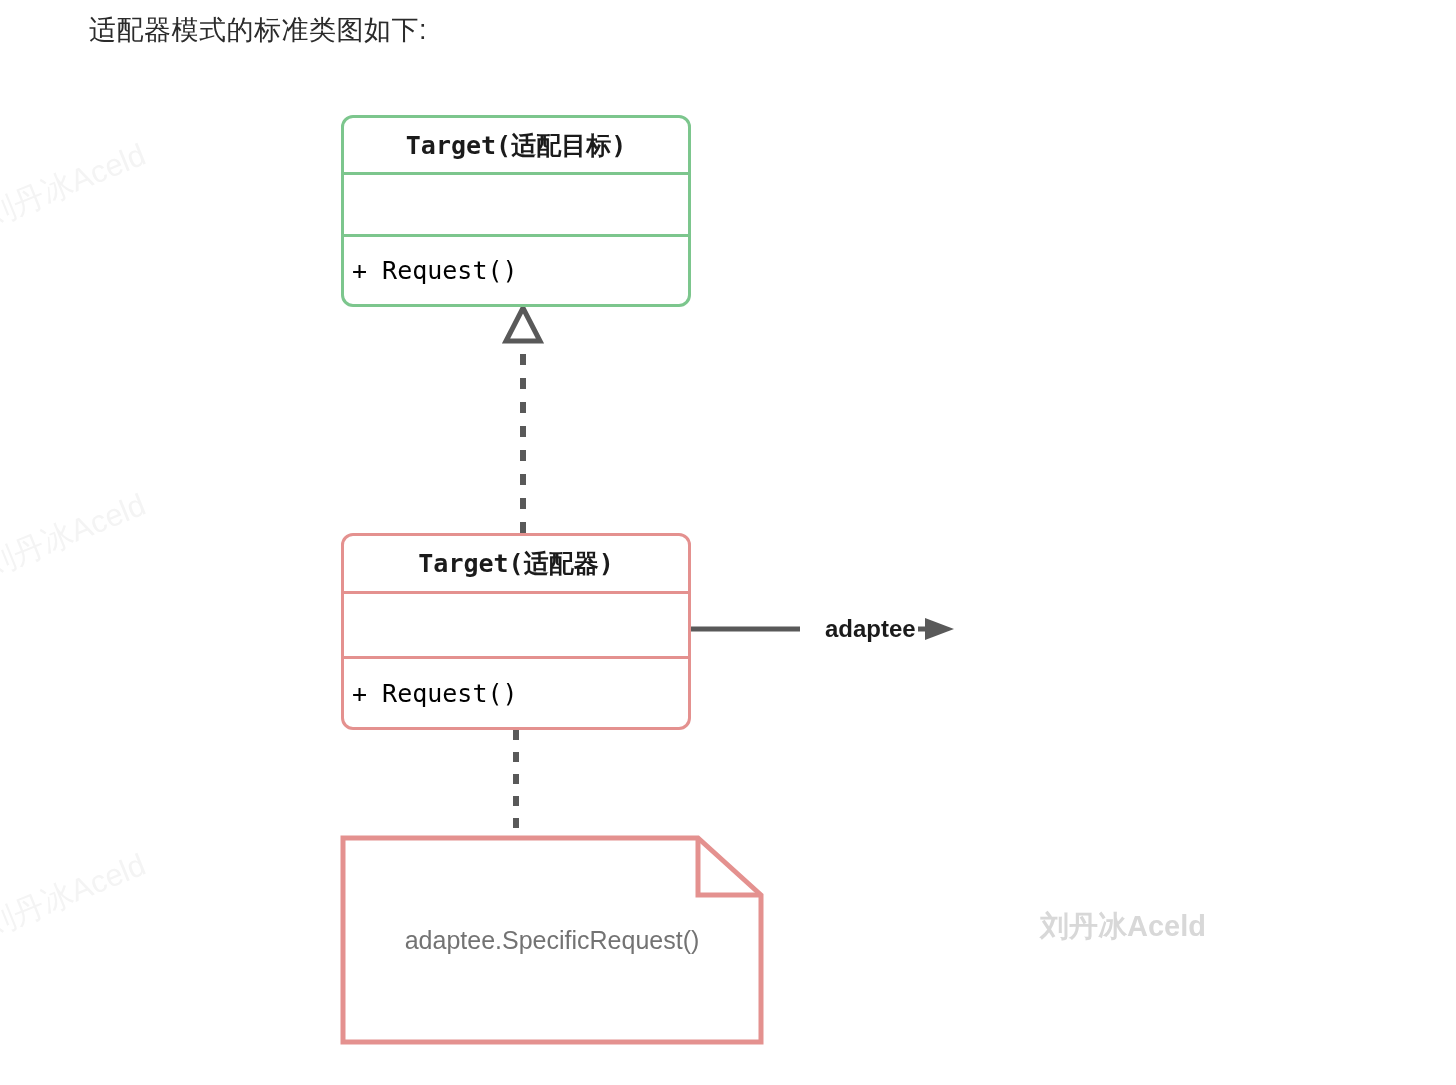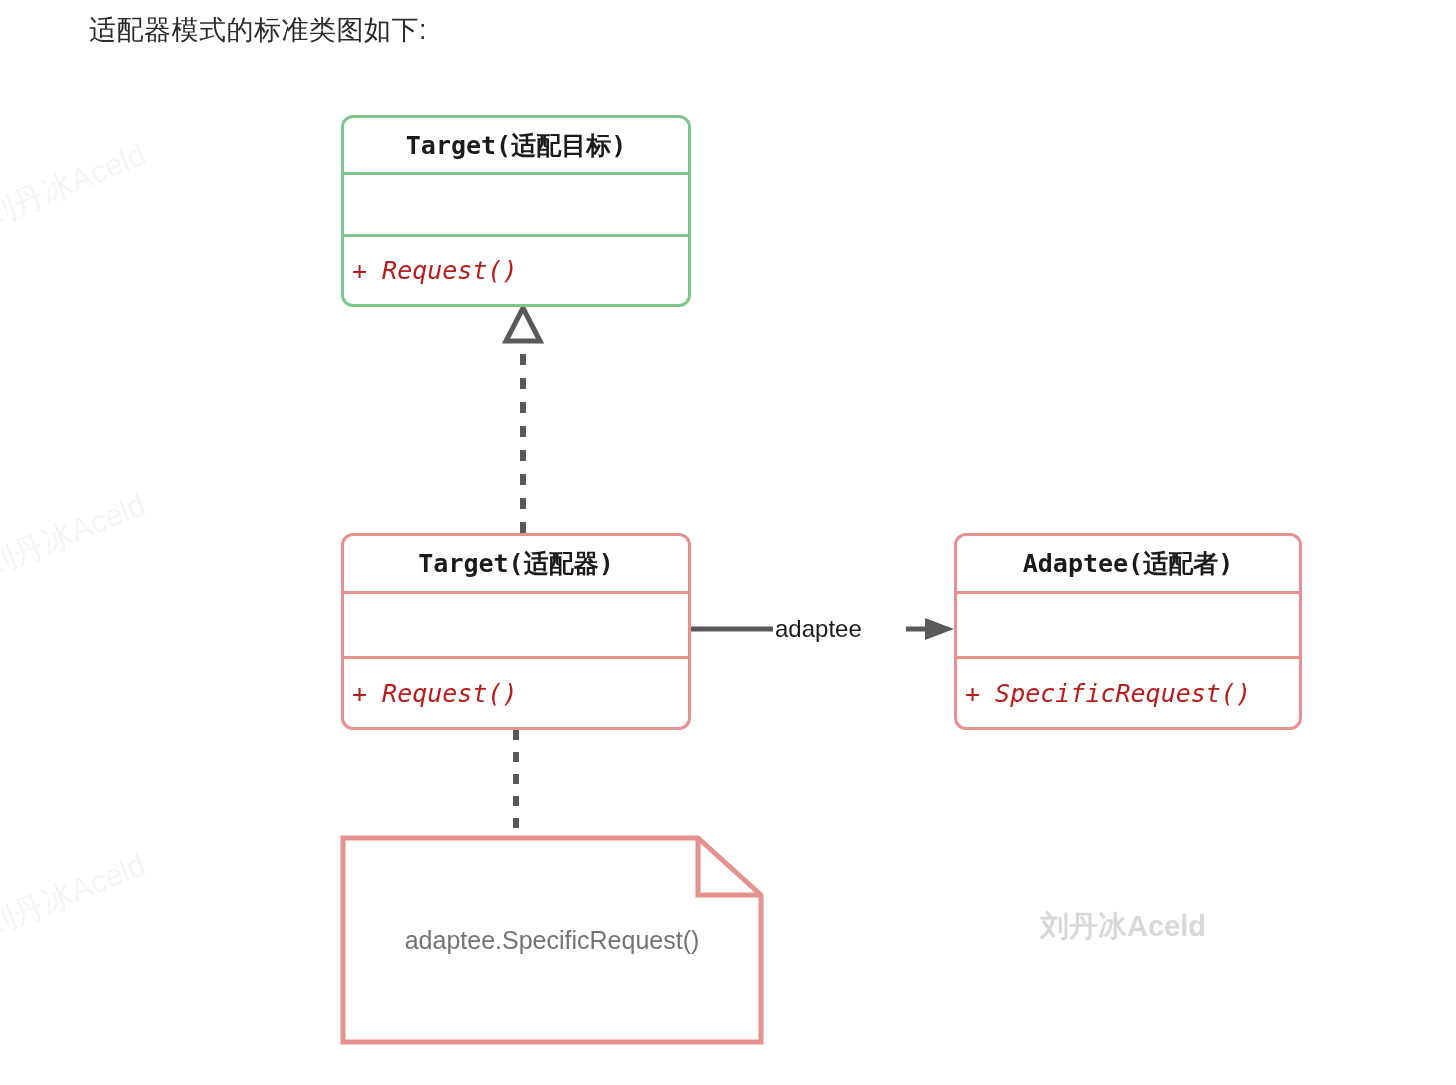--- a/index.html
+++ b/index.html
@@ -77,23 +77,22 @@
   .uml-class.pink  .uml-attrs { border-bottom-color: #e4918f; }
 
   .uml-ops {
     box-sizing: border-box;
     width: 100%;
     display: flex;
     align-items: center;
     padding-left: 8px;
     font-family: "DejaVu Sans Mono", "Liberation Mono", monospace;
     font-size: 25px;
-    color: #b91c1c;
-    white-space: nowrap;
-    font-style: italic;
+    color: #000000;
+    white-space: nowrap;
   }
 
   
   #class-target    { left: 341px; top: 115px;  width: 350px; height: 192px; }
   #class-target .uml-title { height: 57px; }
   #class-target .uml-attrs { height: 62px; }
   #class-target .uml-ops   { height: 67px; }
 
   #class-adapter   { left: 341px; top: 533px;  width: 350px; height: 197px; }
   #class-adapter .uml-title { height: 58px; }
@@ -139,21 +138,21 @@
 
   .edge-label {
     position: absolute;
     font-size: 24px;
     color: #1b1b1b;
     background: #ffffff;
     padding: 0 2px;
     white-space: nowrap;
     z-index: 3;
   }
-  #label-adaptee { left: 773px; top: 615px; }
+  #label-adaptee { left: 823px; top: 615px; font-weight: bold; }
 
   
   .wm-main {
     position: absolute;
     left: 1040px;
     top: 907px;
     font-size: 29px;
     font-weight: bold;
     color: #d8d8d8;
     white-space: nowrap;
@@ -212,25 +211,20 @@
     <div class="uml-attrs"></div>
     <div class="uml-ops">+ Request()</div>
   </div>
 
   <div class="uml-class pink" id="class-adapter">
     <div class="uml-title">Target(适配器)</div>
     <div class="uml-attrs"></div>
     <div class="uml-ops">+ Request()</div>
   </div>
 
-  <div class="uml-class pink" id="class-adaptee">
-    <div class="uml-title">Adaptee(适配者)</div>
-    <div class="uml-attrs"></div>
-    <div class="uml-ops">+ SpecificRequest()</div>
-  </div>
 
   <div id="note-box">
     <svg width="428" height="214">
       <path d="M 5,5 L 360,5 L 423,62 L 423,209 L 5,209 Z" fill="#ffffff" stroke="#e4918f" stroke-width="5" stroke-linejoin="miter"></path>
       <path d="M 360,5 L 360,62 L 423,62" fill="none" stroke="#e4918f" stroke-width="5" stroke-linejoin="miter"></path>
     </svg>
     <div class="note-text">adaptee.SpecificRequest()</div>
   </div>
 
   <div class="wm-main">刘丹冰Aceld</div>

